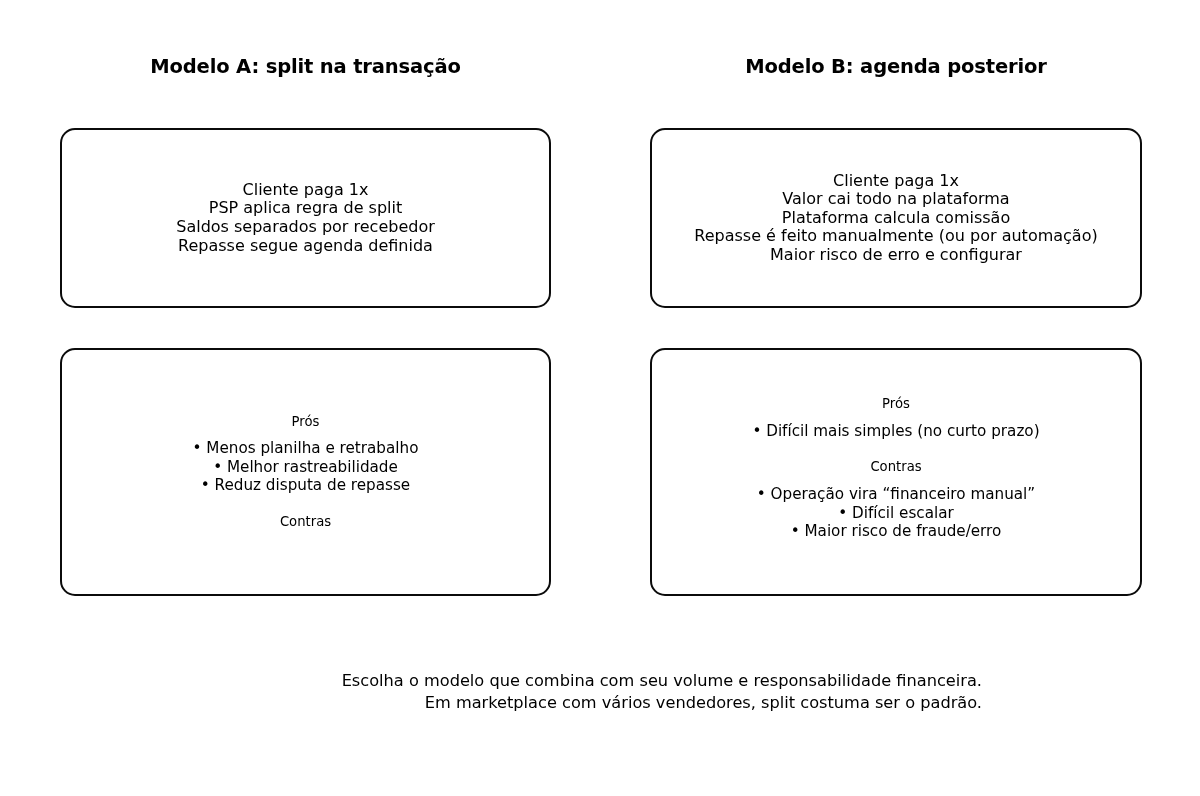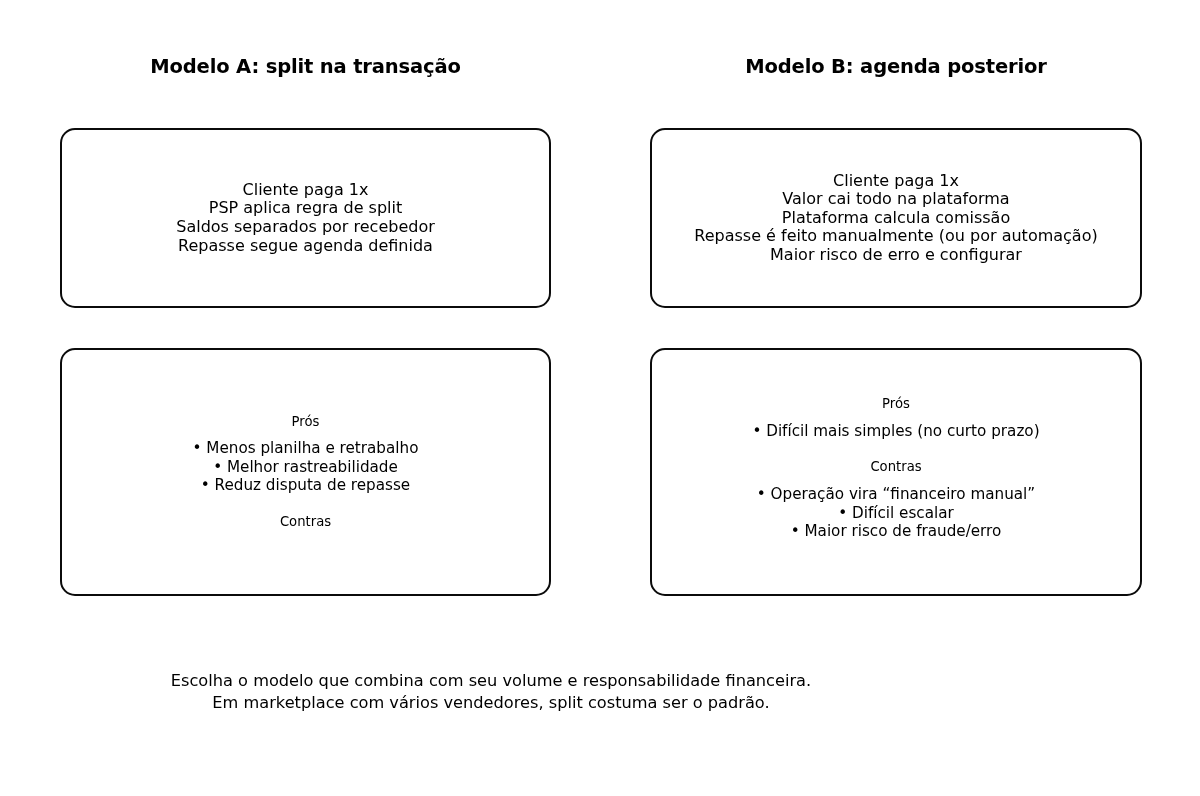--- a/index.html
+++ b/index.html
@@ -89,21 +89,21 @@
     line-height: 18.6px;
     white-space: nowrap;
   }
 
   
   .footer-note {
     position: absolute;
     left: 0;
     top: 670px;
     width: 982px;
-    text-align: center;
+    text-align: right;
   }
   .footer-note div {
     font-size: 16.2px;
     line-height: 22px;
     white-space: nowrap;
   }
 </style>
 </head>
 <body>
 

